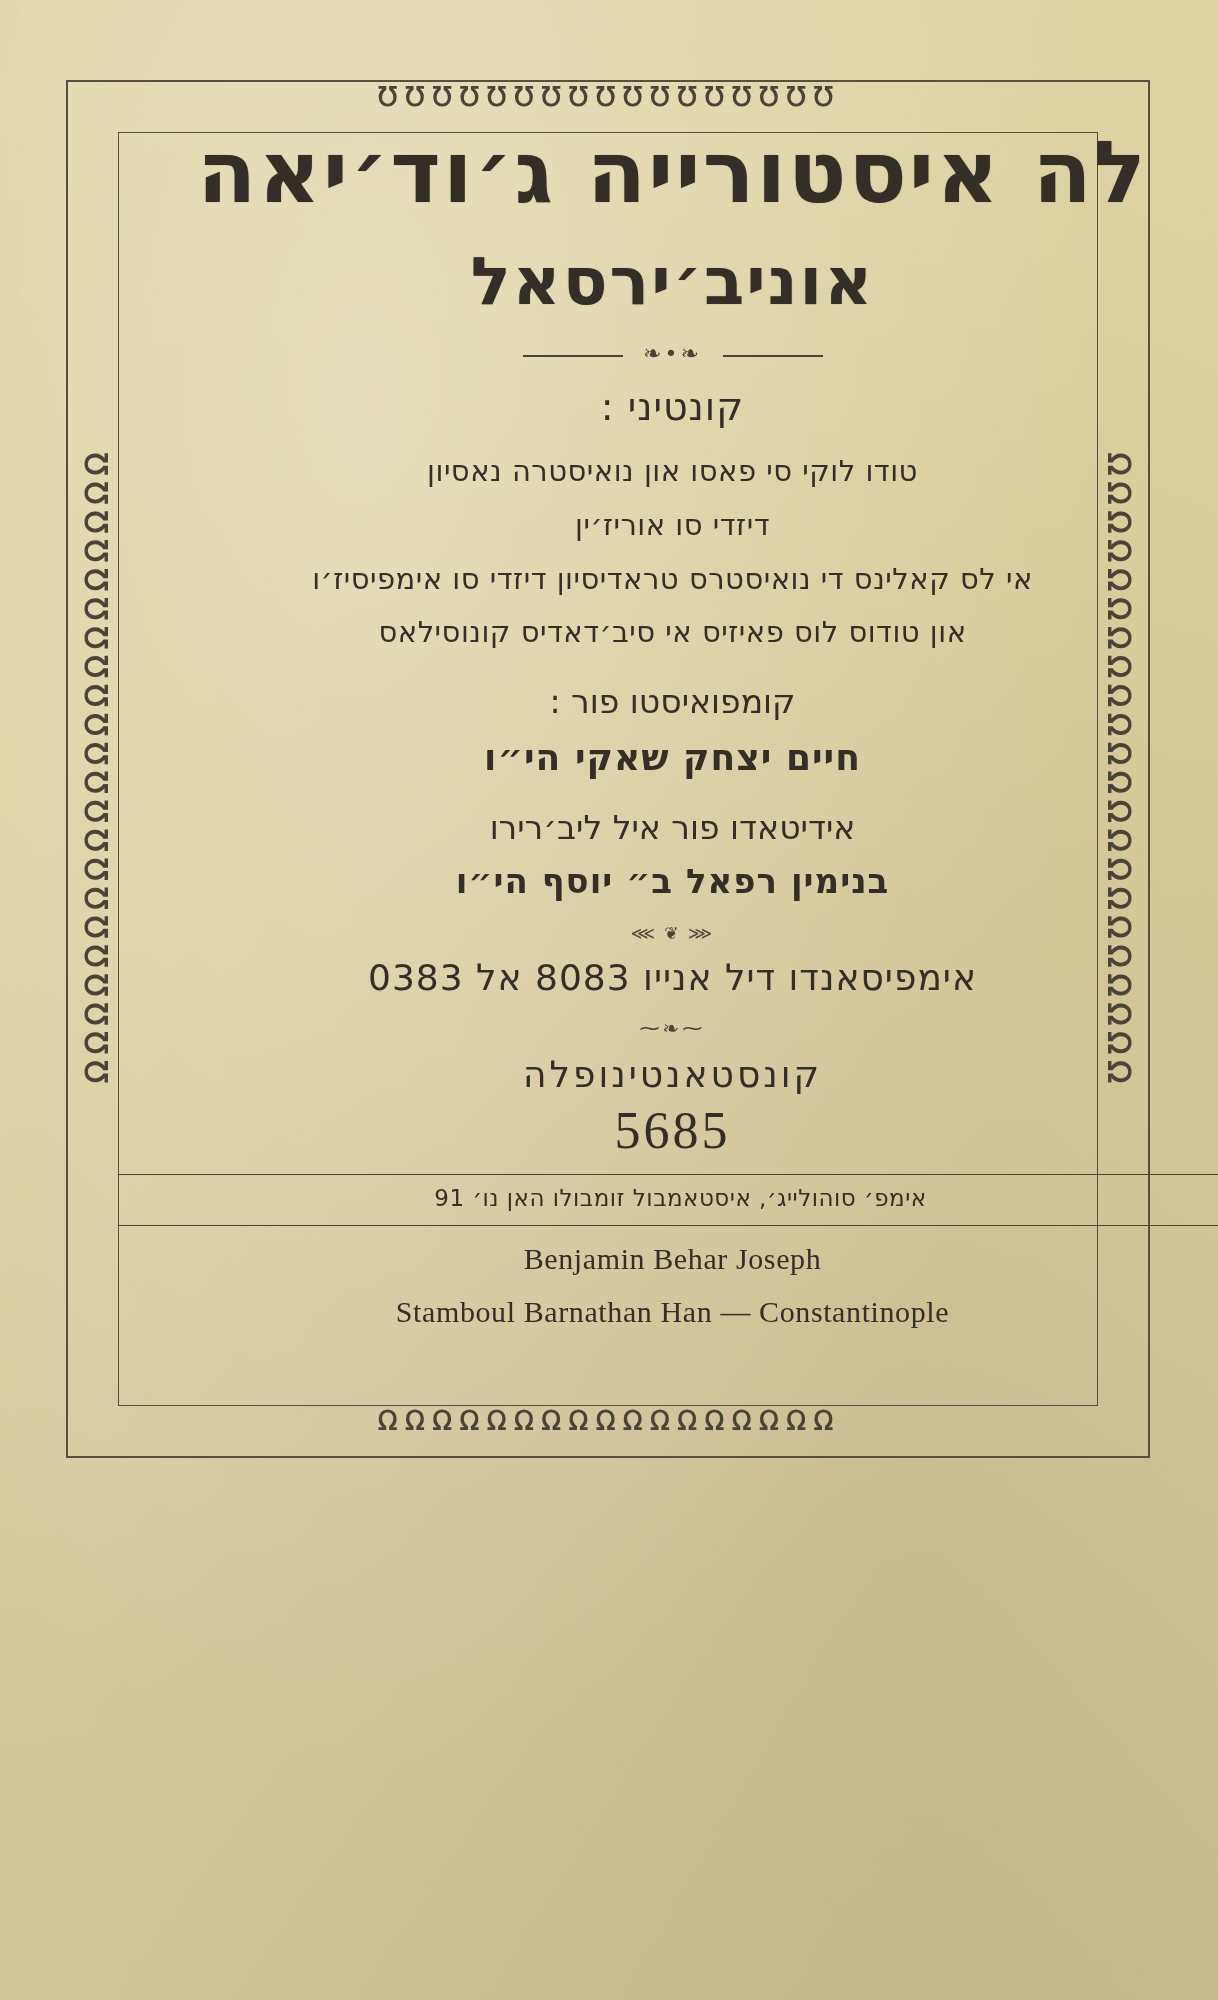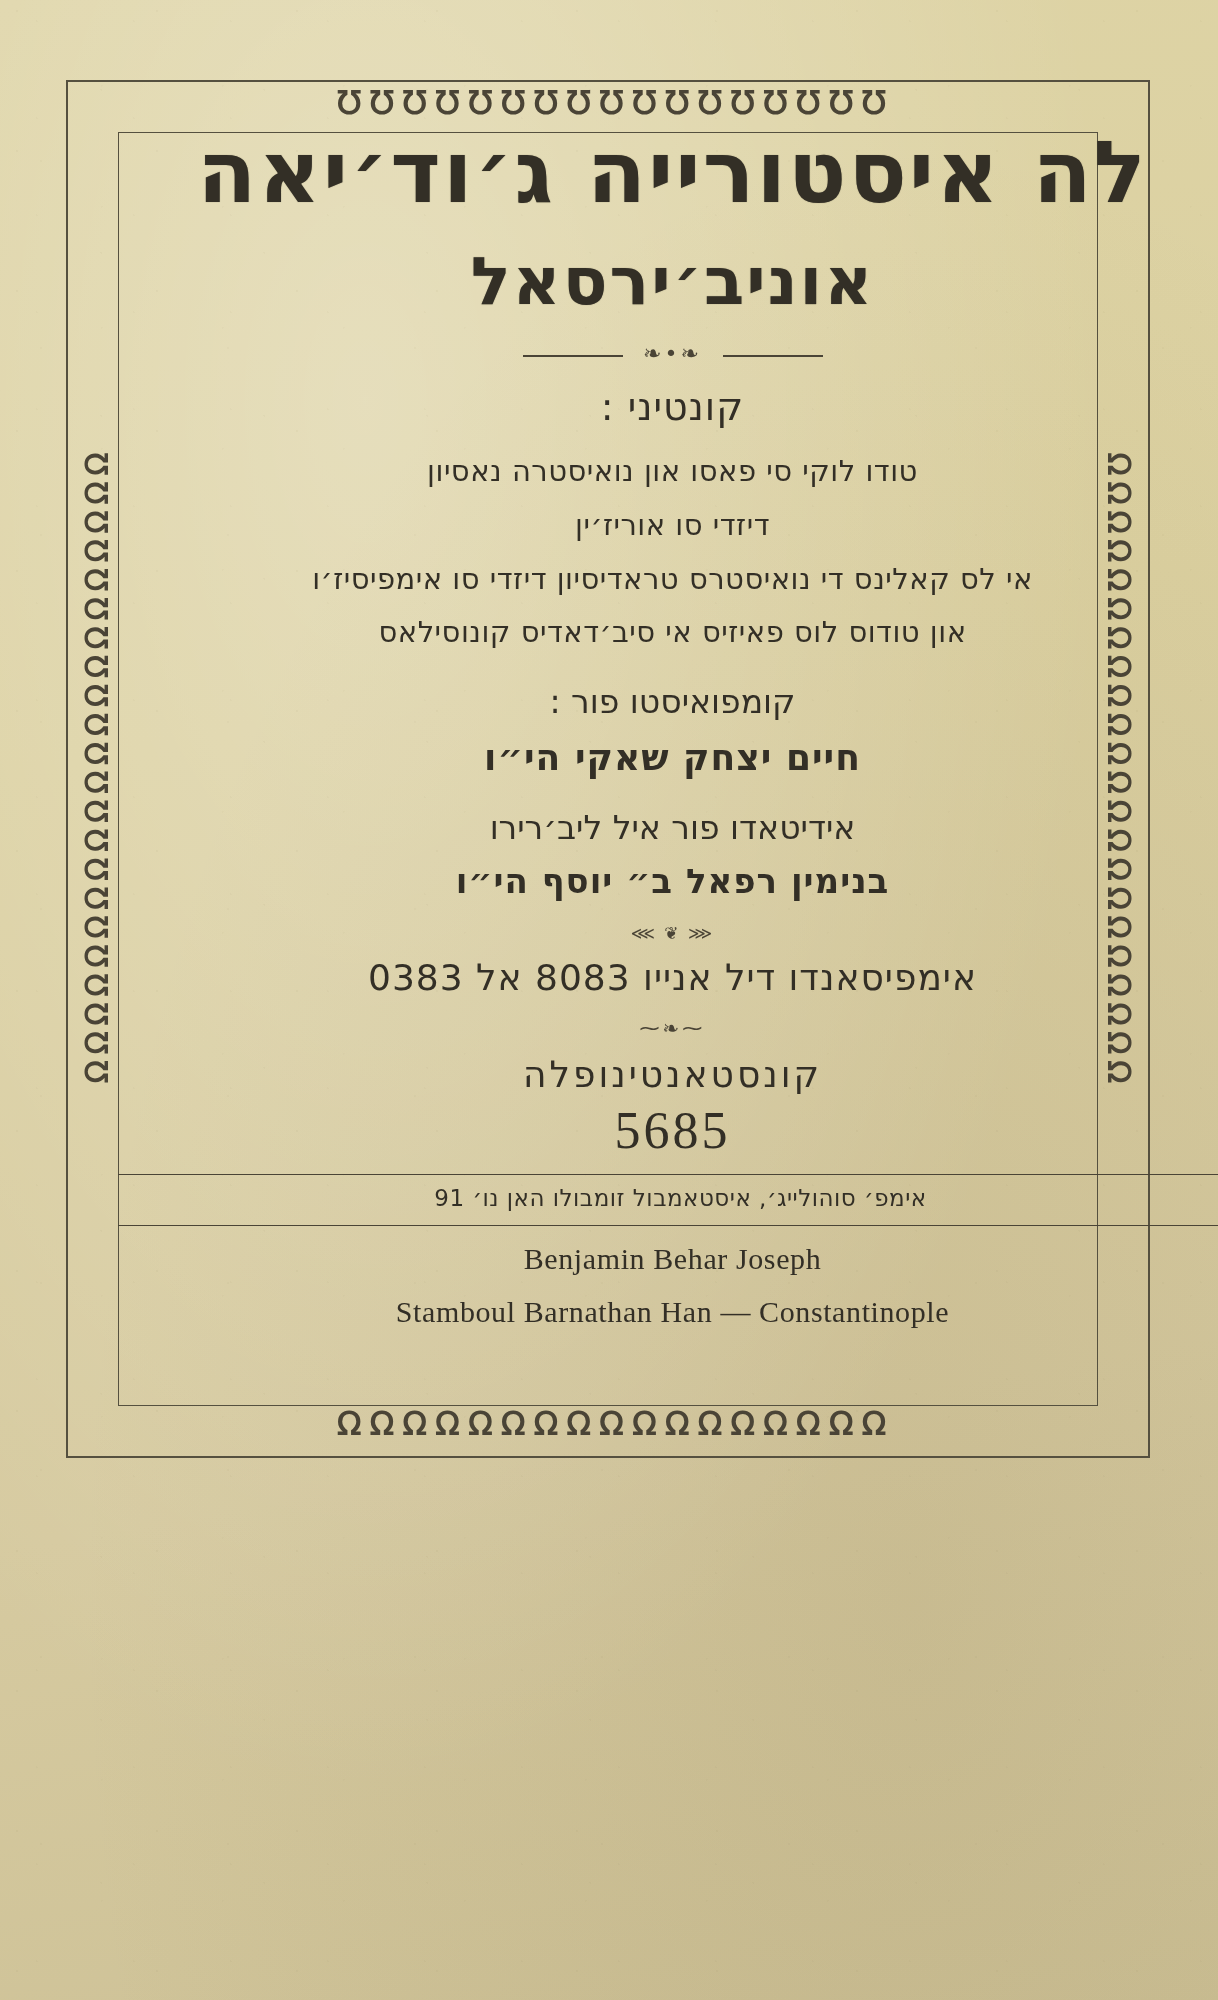--- a/index.html
+++ b/index.html
@@ -49,24 +49,24 @@
   .frame-band {
     position: absolute;
     color: #4a4436;
     overflow: hidden;
     line-height: 1;
     white-space: nowrap;
     user-select: none;
   }
   
   .band-h {
-    left: 6px;
+    left: 0;
     width: 1092px;
     height: 58px;
-    font-size: 45px;
+    font-size: 36px;
     letter-spacing: 5px;
     text-align: center;
     font-family: "DejaVu Sans", sans-serif;
   }
   #band-top { top: 0; }
   #band-bottom { bottom: 0; }
   #band-bottom .band-inner { transform: scaleY(-1); display: block; }
 
   
   .band-v {

